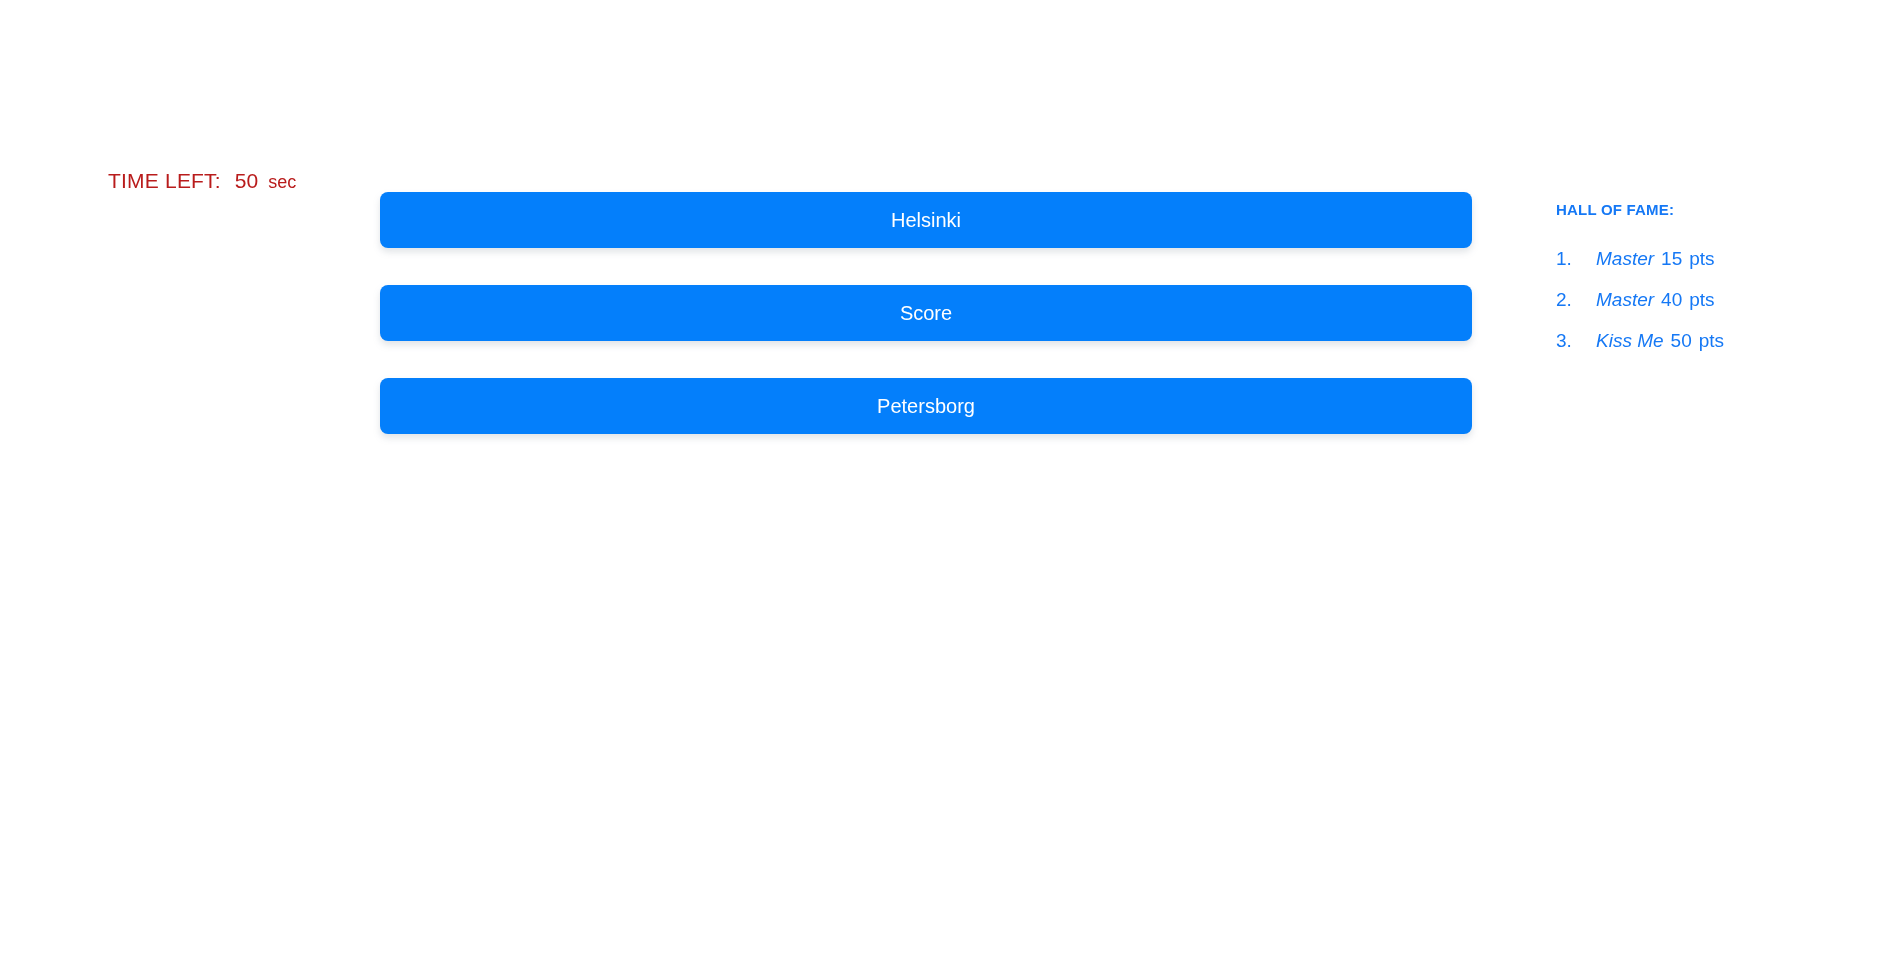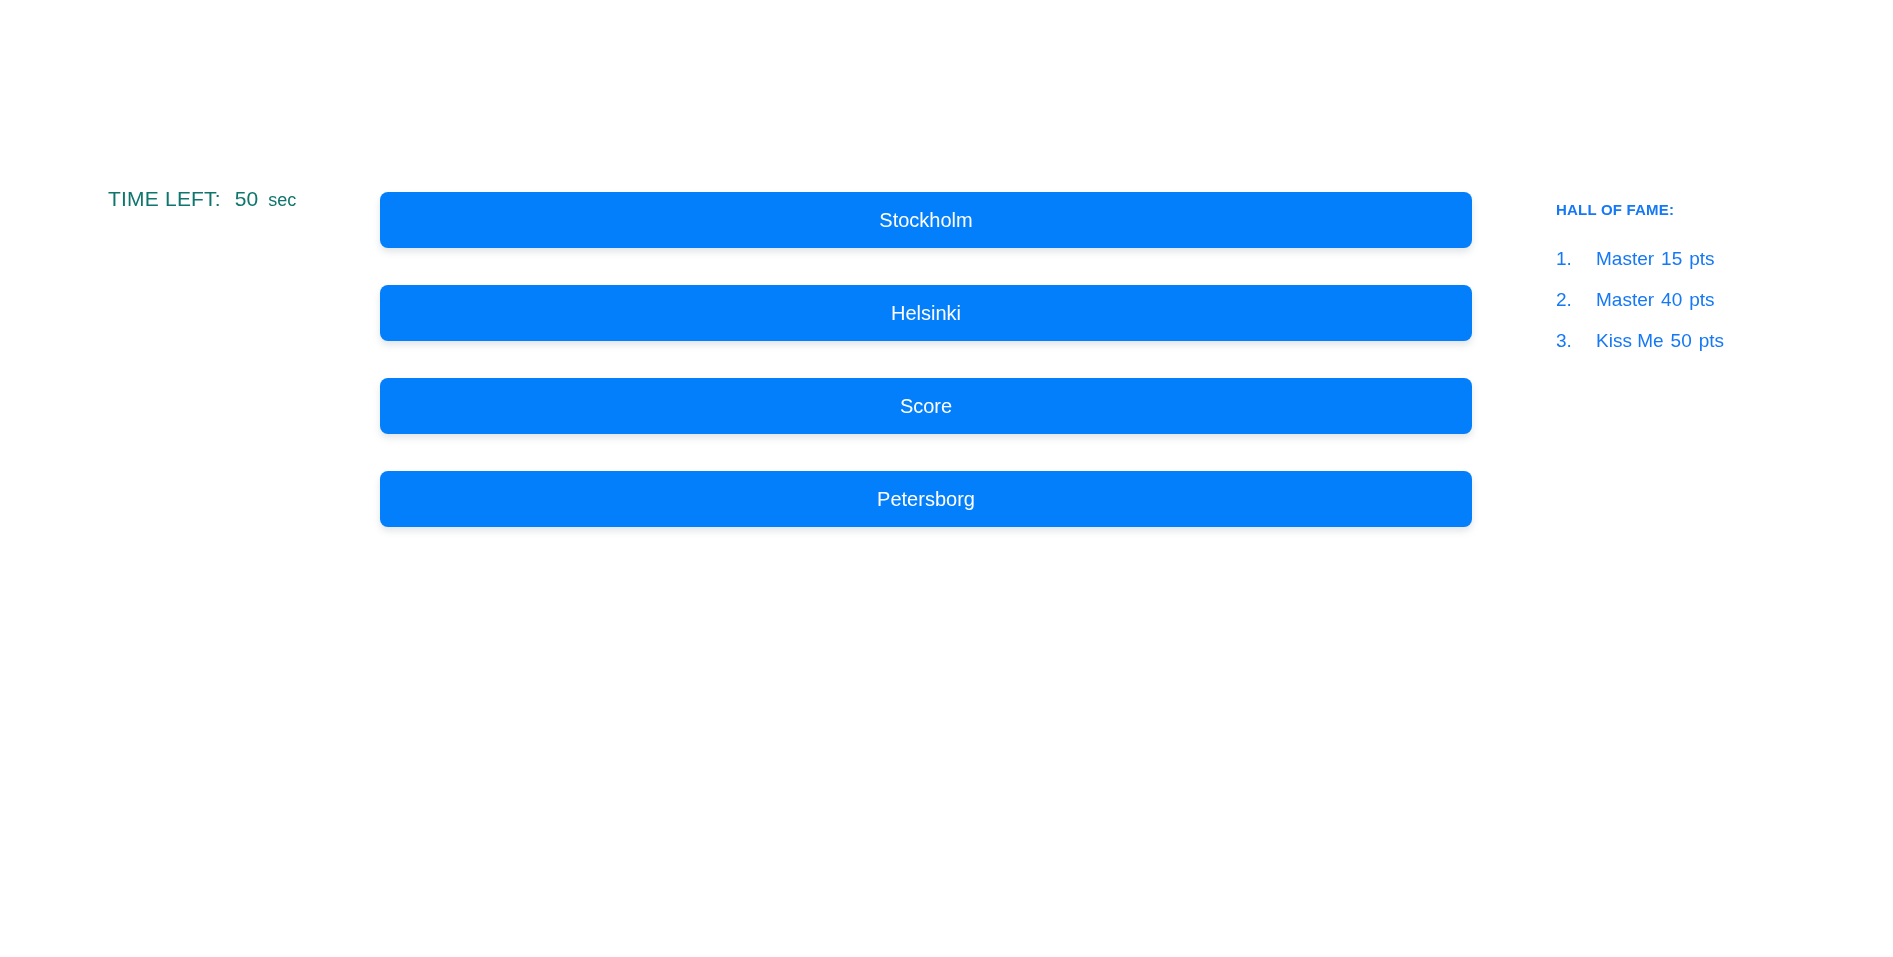--- a/index.html
+++ b/index.html
@@ -16,25 +16,24 @@
     font-family: "Liberation Sans", sans-serif;
     -webkit-font-smoothing: antialiased;
   }
 
   
   #timer-bar {
     position: absolute;
     left: 108px;
     top: 170px;
     white-space: nowrap;
-    color: #0f766e;
+    color: #b91c1c;
     font-size: 21px;
     font-weight: 400;
     line-height: 1;
-    margin-top: 18px;
   }
   #timer-bar .timer-label {
     letter-spacing: 0.2px;
   }
   #timer-bar .timer-value {
     margin-left: 14px;
     font-size: 21px;
   }
   #timer-bar .timer-unit {
     margin-left: 10px;
@@ -123,36 +122,36 @@
     line-height: 1;
     margin-bottom: 22px;
     white-space: nowrap;
   }
   #hall-of-fame-list li .rank {
     width: 40px;
     flex: 0 0 40px;
   }
   #hall-of-fame-list li .entry-name {
     margin-right: 7px;
+    font-style: italic;
   }
   #hall-of-fame-list li .entry-score {
     margin-right: 7px;
   }
 </style>
 </head>
 <body>
 
 <div id="timer-bar">
   <span class="timer-label">TIME LEFT:</span><span class="timer-value">50</span><span class="timer-unit">sec</span>
 </div>
 
 <div id="quiz-panel">
 
   <div id="answer-list">
-    <button class="answer-button">Stockholm</button>
     <button class="answer-button">Helsinki</button>
     <button class="answer-button">Score</button>
     <button class="answer-button">Petersborg</button>
   </div>
 
 </div>
 
 <div id="hall-of-fame">
   <div id="hall-of-fame-title">HALL OF FAME:</div>
   <ol id="hall-of-fame-list">

